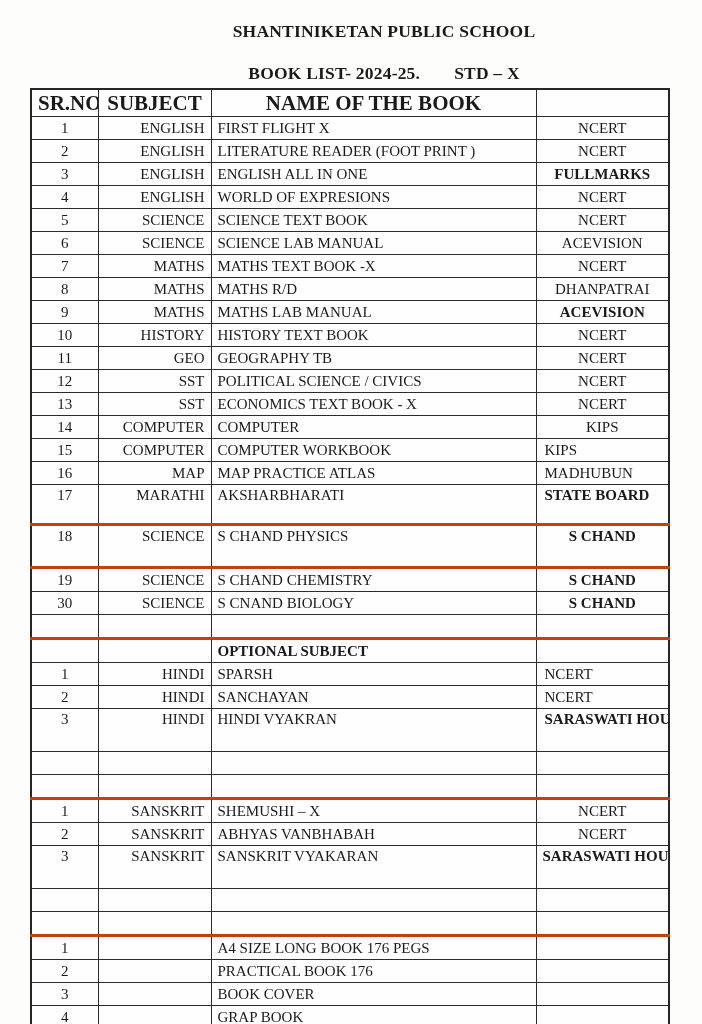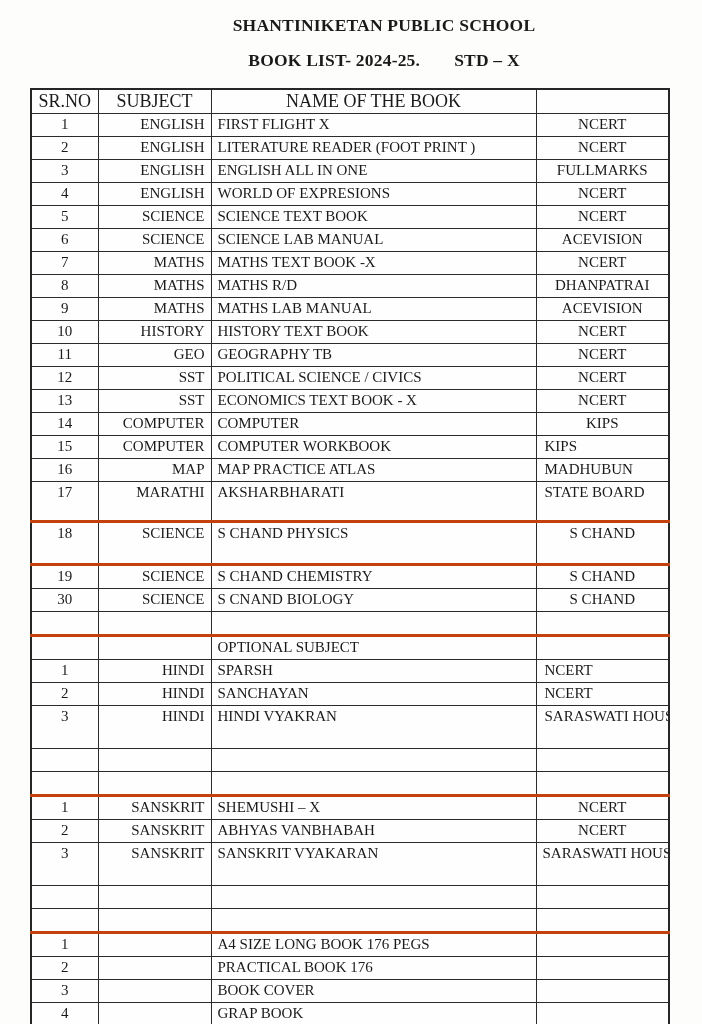--- a/index.html
+++ b/index.html
@@ -11,33 +11,33 @@
     overflow: hidden;
     font-family: "Liberation Serif", serif;
     color: #1a1a1a;
   }
   .page {
     position: relative;
     width: 702px;
     height: 1024px;
   }
   .heading-block {
-    padding-top: 17px;
+    padding-top: 23px;
     padding-left: 66px;  
     text-align: center;
   }
   .title-line {
     font-weight: bold;
     font-size: 17.5px;
     letter-spacing: 0.2px;
     line-height: 1;
     white-space: nowrap;
   }
   .title-line.second {
-    margin-top: 17px;
+    margin-top: 24px;
   }
   .std-spacer {
     display: inline-block;
     width: 34px;
   }
   table.booklist {
     position: absolute;
     left: 30px;
     top: 88px;
     width: 638px;
@@ -55,33 +55,33 @@
     border: 1.5px solid #2b2b2b;
     font-size: 15px;
     line-height: 1.15;
     padding: 1px 6px;
     height: 20px;
     vertical-align: middle;
     overflow: hidden;
     white-space: nowrap;
   }
   table.booklist th {
-    font-size: 18px;
-    font-weight: normal;
+    font-size: 21px;
+    font-weight: bold;
     text-align: center;
     height: 21px;
   }
   table.booklist { border: 2px solid #262626; }
 
   td.col-no      { text-align: center; }
   td.col-subject { text-align: right; padding-left: 9px; }
   td.col-book    { }
   td.col-pub     { text-align: center; white-space: pre-line; }
   td.col-pub.left{ text-align: left; padding-left: 8px; }
-  td.bold        { font-weight: normal; }
+  td.bold        { font-weight: bold; }
 
   tr.valign-top td { vertical-align: top; padding-top: 2px; }
   tr.thick-top td  { border-top: 3px solid #c2410c; }
 </style>
 </head>
 <body>
 
 <div class="page">
 
   <div class="heading-block">

